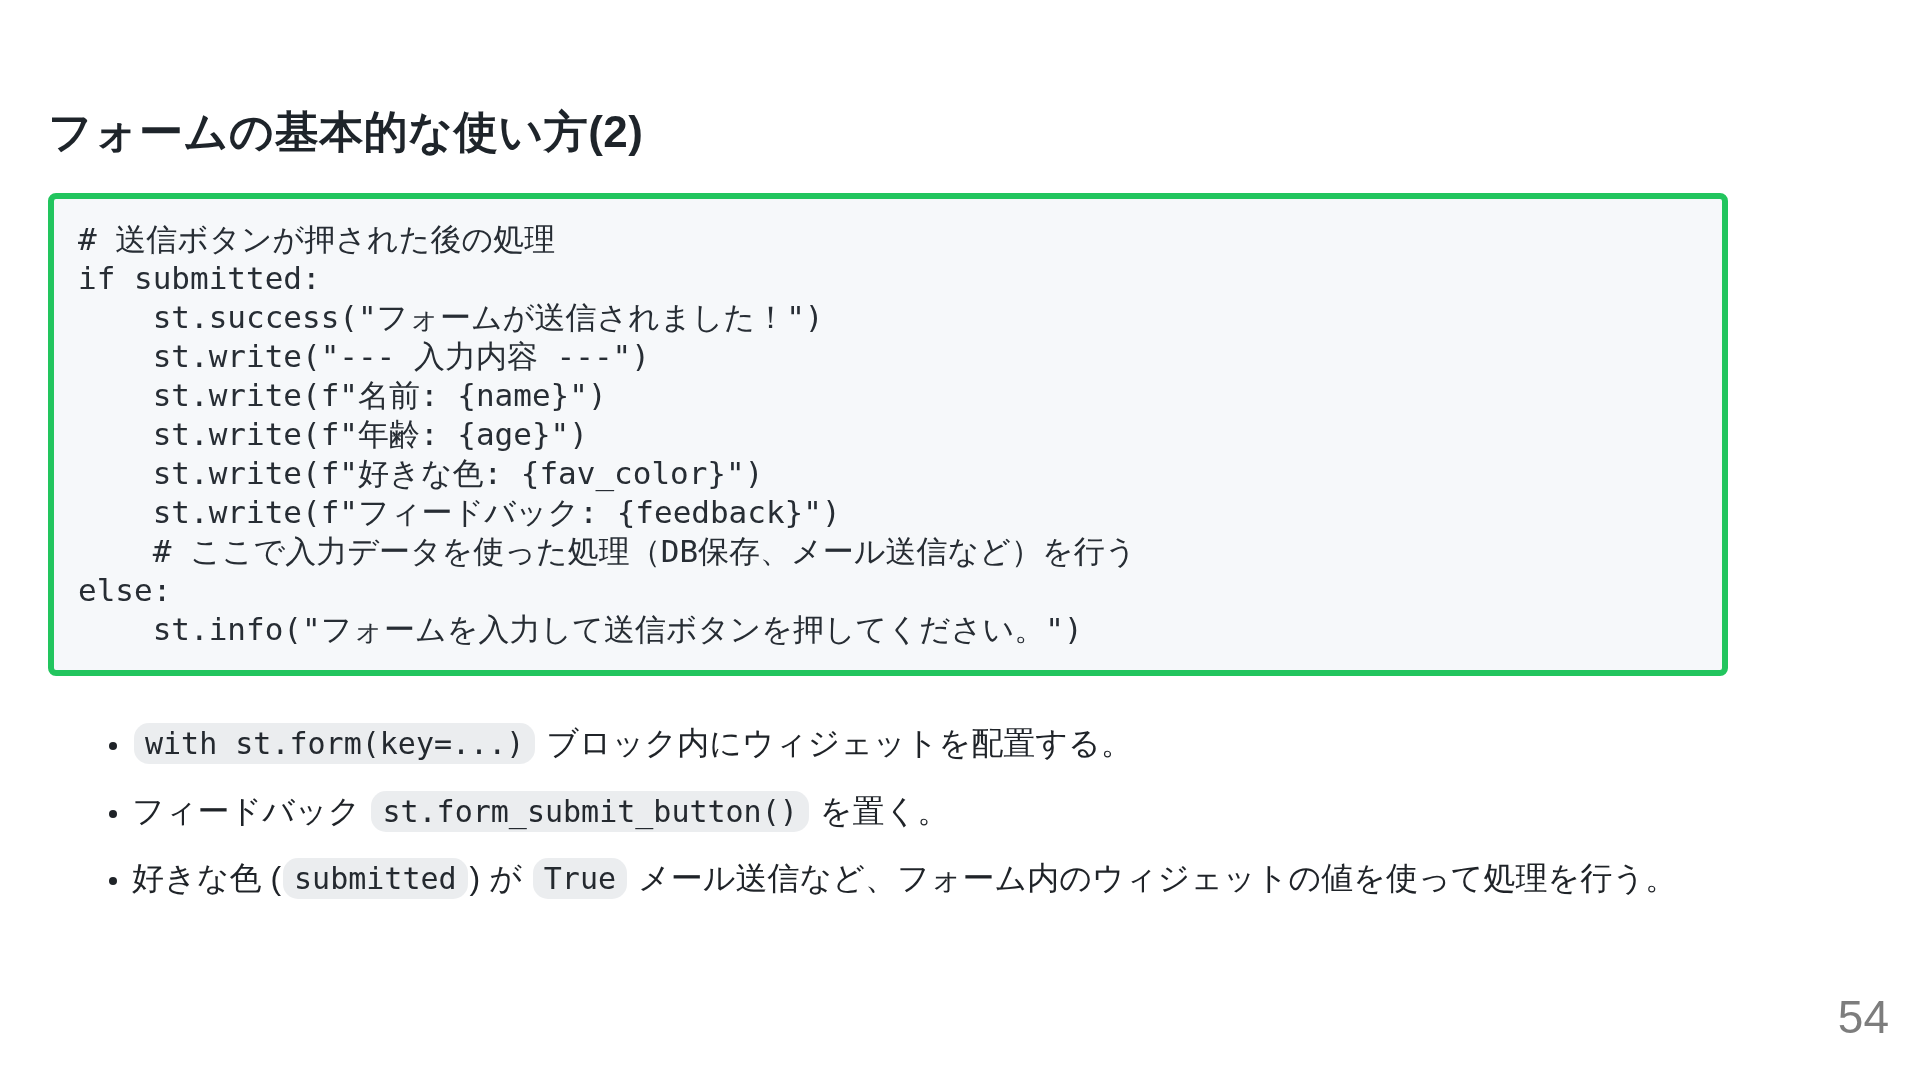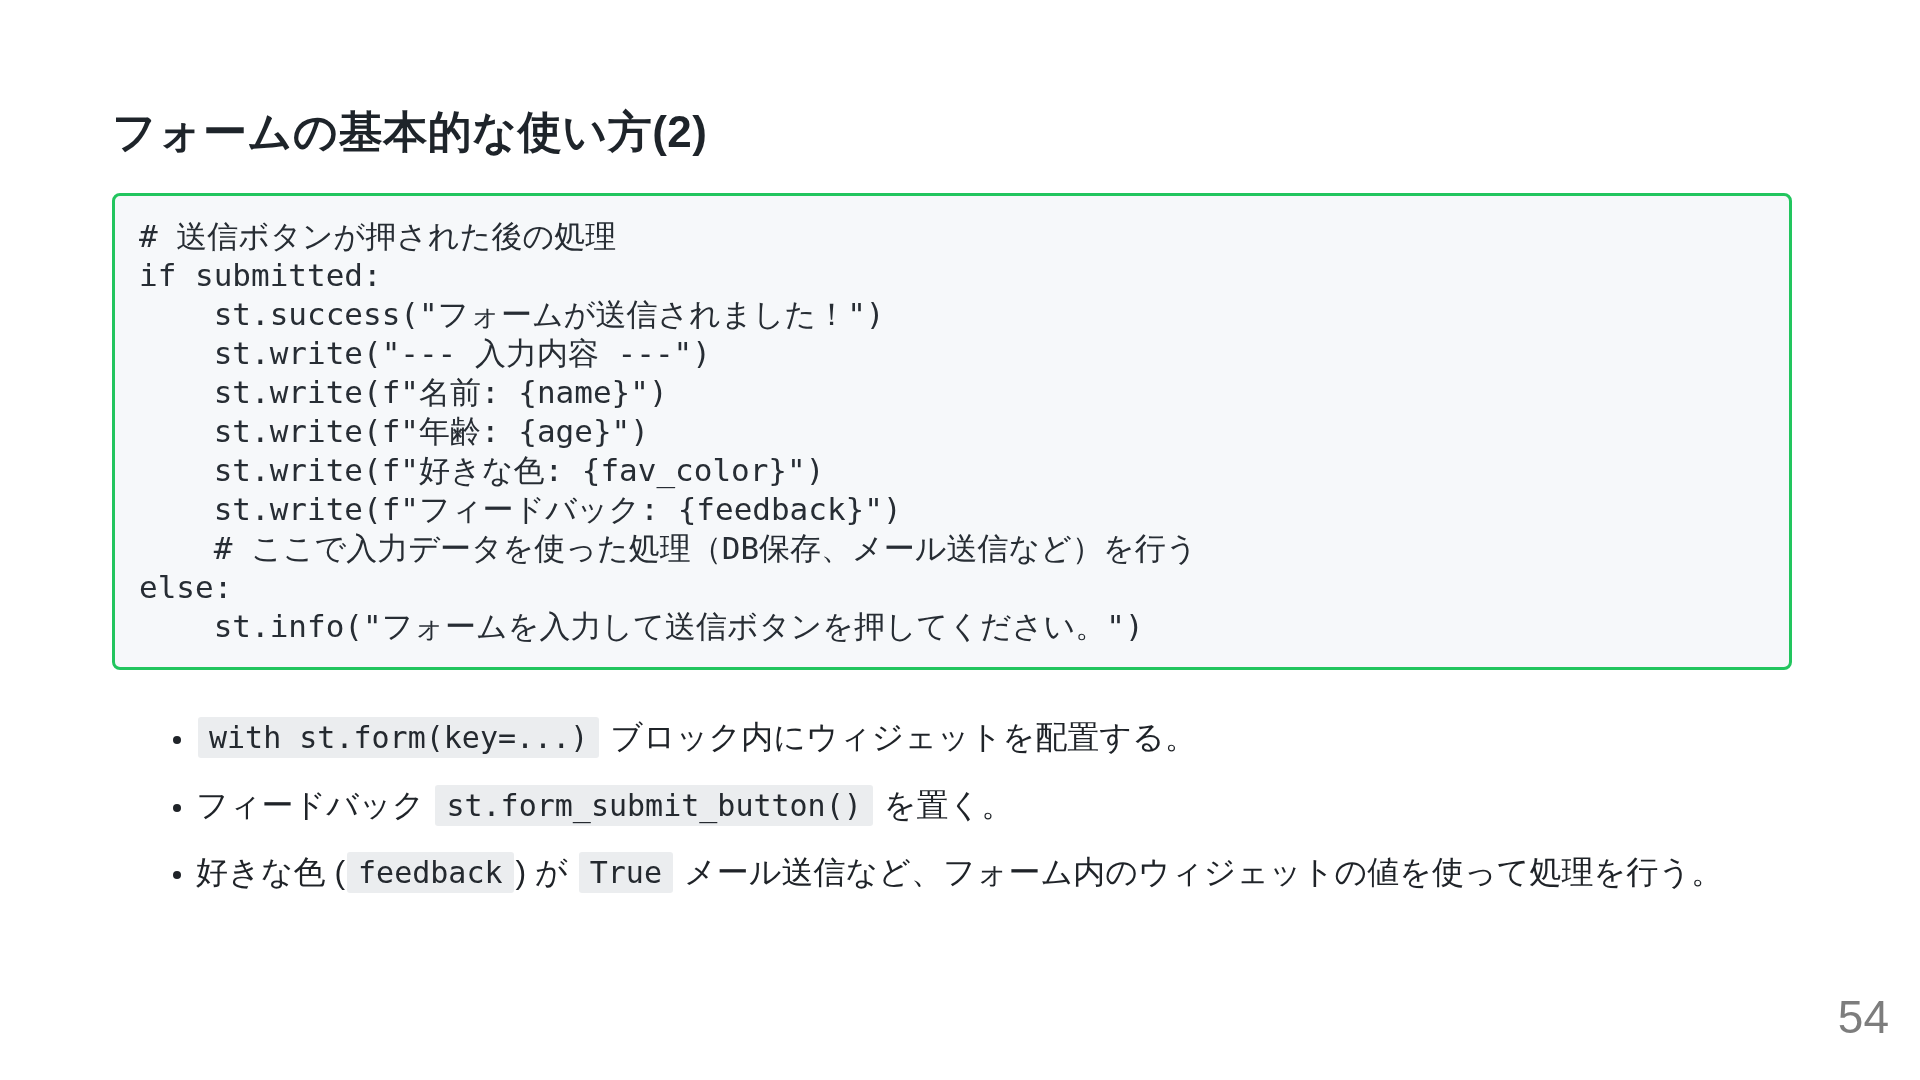--- a/index.html
+++ b/index.html
@@ -12,38 +12,38 @@
     height: 1080px;
     font-family: "Liberation Sans", "DejaVu Sans", sans-serif;
     color: #1f2328;
     overflow: hidden;
   }
   .slide {
     position: relative;
     width: 1920px;
     height: 1080px;
     box-sizing: border-box;
-    padding: 0 112px;
+    padding: 0 48px;
     background: #ffffff;
   }
   .slide-title {
     margin: 0;
     padding-top: 106px;
     font-size: 44px;
     line-height: 1.2;
     font-weight: 700;
     color: #1e242a;
     letter-spacing: 0.5px;
   }
   .code-block {
     box-sizing: border-box;
     margin: 34px 0 0 0;
     width: 1680px;
     background: #f6f8fa;
-    border: 3px solid #22c55e;
+    border: 6px solid #22c55e;
     border-radius: 8px;
     padding: 21px 24px;
     font-family: "DejaVu Sans Mono", "Liberation Mono", monospace;
     font-size: 31px;
     line-height: 39px;
     color: #272d34;
     white-space: pre;
     overflow: hidden;
   }
   .code-line {
@@ -62,21 +62,21 @@
     max-width: 1600px;
   }
   .bullet-item::marker {
     color: #1f2328;
     font-size: 26px;
   }
   .inline-code {
     font-family: "DejaVu Sans Mono", "Liberation Mono", monospace;
     font-size: 30px;
     background: rgba(175, 184, 193, 0.25);
-    border-radius: 3px;
+    border-radius: 15px;
     padding: 3px 11px;
     margin: 12px 2px;
     color: #24292f;
     white-space: nowrap;
   }
   .page-number {
     position: absolute;
     right: 31px;
     bottom: 36px;
     font-size: 46px;
@@ -89,18 +89,18 @@
 
 <div class="slide">
 
   <h1 class="slide-title">フォームの基本的な使い方(2)</h1>
 
   <pre class="code-block"><code id="code-container"><div class="code-line"># 送信ボタンが押された後の処理</div><div class="code-line">if submitted:</div><div class="code-line">    st.success("フォームが送信されました！")</div><div class="code-line">    st.write("--- 入力内容 ---")</div><div class="code-line">    st.write(f"名前: {name}")</div><div class="code-line">    st.write(f"年齢: {age}")</div><div class="code-line">    st.write(f"好きな色: {fav_color}")</div><div class="code-line">    st.write(f"フィードバック: {feedback}")</div><div class="code-line">    # ここで入力データを使った処理（DB保存、メール送信など）を行う</div><div class="code-line">else:</div><div class="code-line">    st.info("フォームを入力して送信ボタンを押してください。")</div></code></pre>
 
   <ul class="bullet-list" id="bullet-container">
       <li class="bullet-item"><span class="inline-code">with st.form(key=...)</span><span> ブロック内にウィジェットを配置する。</span></li>
       <li class="bullet-item"><span>フィードバック </span><span class="inline-code">st.form_submit_button()</span><span> を置く。</span></li>
-      <li class="bullet-item"><span>好きな色 (</span><span class="inline-code">feedback</span><span>) が </span><span class="inline-code">True</span><span> メール送信など、フォーム内のウィジェットの値を使って処理を行う。</span></li>
+      <li class="bullet-item"><span>好きな色 (</span><span class="inline-code">submitted</span><span>) が </span><span class="inline-code">True</span><span> メール送信など、フォーム内のウィジェットの値を使って処理を行う。</span></li>
     </ul>
 
   <div class="page-number">54</div>
 
 </div>
 
 </body></html>

